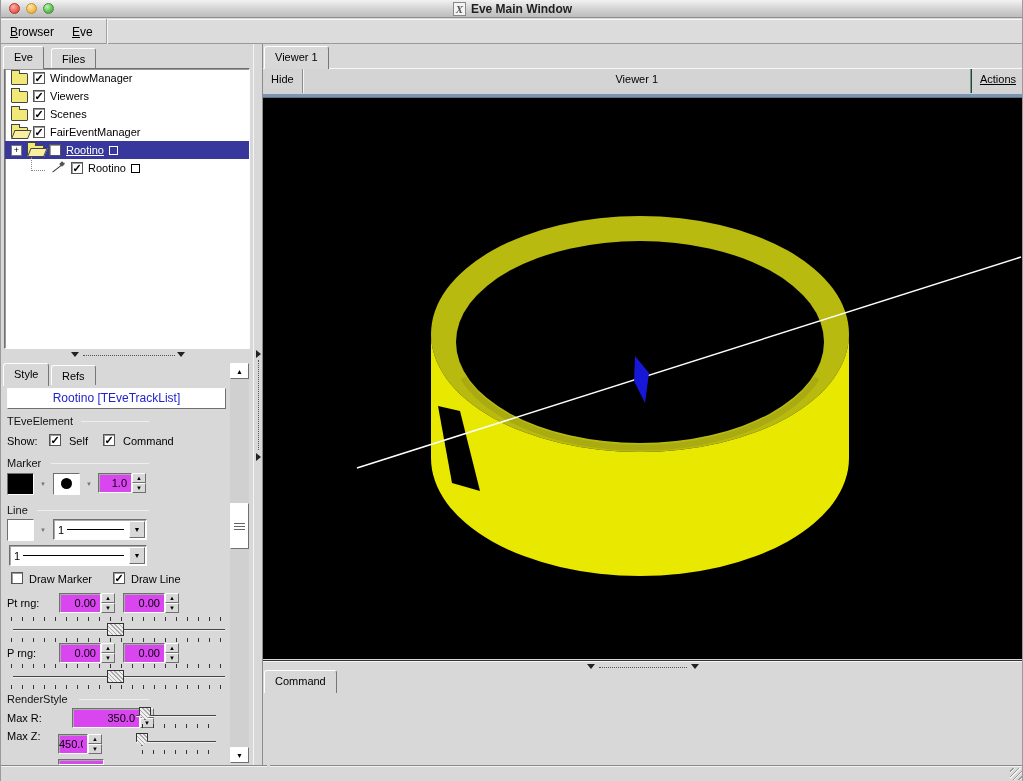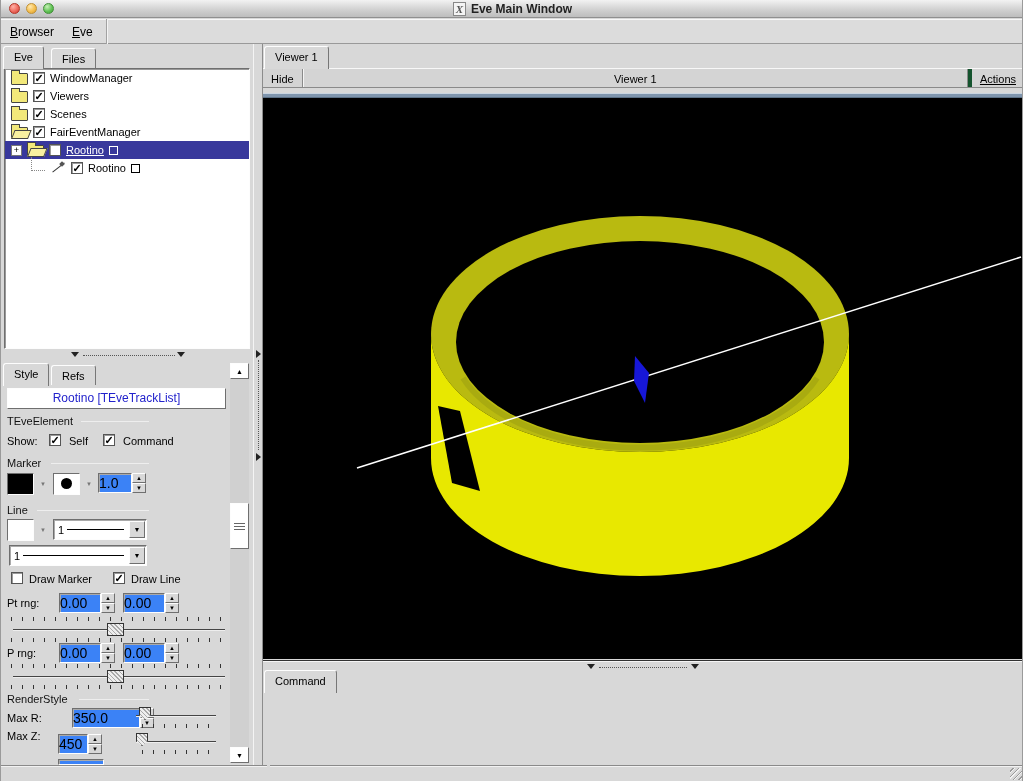--- a/index.html
+++ b/index.html
@@ -35,23 +35,23 @@
   .sunken { border-top:1px solid #6f6f6f; border-left:1px solid #6f6f6f;
             border-bottom:1px solid #fdfdfd; border-right:1px solid #fdfdfd; }
   .tab { position:absolute; height:22px; padding:4px 10px 0 10px; background:#d8d8d8;
          border:1px solid #777; border-bottom:none; border-top-color:#fdfdfd; border-left-color:#fdfdfd;
          border-radius:3px 3px 0 0; font-size:11px; }
   .tab.active { z-index:3; height:23px; background:#d8d8d8; }
   .checkbox { width:12px; height:12px; background:#fff; border:1px solid #555; box-shadow:inset 1px 1px 0 #9a9a9a;
               font-size:11px; line-height:10px; text-align:center; flex:none; }
   .checkbox.checked::after { content:"\2713"; font-weight:bold; }
   .spinner { position:absolute; display:flex; }
-  .spin-field { height:20px; background:#3b82f6; border:1px solid #6f6f6f; border-bottom-color:#fdfdfd; border-right-color:#fdfdfd;
-                box-shadow:inset 1px 1px 0 #aaa; font-family:"Liberation Sans",sans-serif; font-size:14px;
-                text-align:left; padding-right:4px; }
+  .spin-field { height:20px; background:#d946ef; border:1px solid #6f6f6f; border-bottom-color:#fdfdfd; border-right-color:#fdfdfd;
+                box-shadow:inset 1px 1px 0 #aaa; font-family:"Liberation Sans",sans-serif; font-size:11px;
+                text-align:right; padding-right:4px; }
   .spin-btns { width:14px; height:20px; display:flex; flex-direction:column; }
   .spin-up,.spin-dn { flex:1; font-size:6px; line-height:8px; text-align:center; background:#d8d8d8;
     border-top:1px solid #fdfdfd; border-left:1px solid #fdfdfd; border-bottom:1px solid #6f6f6f; border-right:1px solid #6f6f6f; }
   .combo { position:absolute; display:flex; height:21px; background:#fff; border:1px solid #6f6f6f;
            border-bottom-color:#fdfdfd; border-right-color:#fdfdfd; box-shadow:inset 1px 1px 0 #aaa; align-items:center; }
   .combo-text { padding:0 3px 0 4px; font-size:11px; }
   .combo-line { flex:1; height:1px; background:#000; margin-right:4px; }
   .combo-btn { width:16px; height:17px; margin:1px; background:#d8d8d8; font-size:7px; line-height:16px; text-align:center;
     border-top:1px solid #fdfdfd; border-left:1px solid #fdfdfd; border-bottom:1px solid #6f6f6f; border-right:1px solid #6f6f6f; flex:none;}
   .mini-arrow { position:absolute; width:12px; height:14px; font-size:6px; color:#777; text-align:center; line-height:14px; }
@@ -96,21 +96,21 @@
 
   
   .vscroll { position:absolute; left:229px; top:363px; width:19px; height:400px;
              background:repeating-linear-gradient(45deg,#cJcJ 0 1px,#e8e8e8 1px 3px); background:#d0d0d0; }
   .sb-btn { position:absolute; left:0; width:19px; height:16px; font-size:7px; text-align:center; line-height:15px; }
   .sb-thumb { position:absolute; left:0; width:19px; height:46px; display:flex; align-items:center; justify-content:center; }
   .grip { width:11px; height:7px; border-top:1px solid #666; border-bottom:1px solid #666; position:relative; }
   .grip::after { content:""; position:absolute; left:0; top:2px; width:11px; height:1px; background:#666; }
 
   
-  .vheader { position:absolute; left:262px; top:68px; width:761px; height:20px; background:#d4d4d4;
+  .vheader { position:absolute; left:262px; top:68px; width:761px; height:28px; background:#d4d4d4;
              border-top:1px solid #f8f8f8; border-bottom:1px solid #8a8a8a; display:flex; align-items:stretch; }
   .vh-btn { padding:4px 8px; font-size:11px; background:#d4d4d4; }
   .vh-title { flex:1; text-align:center; font-size:11px; padding-top:4px; }
   .focusbar { position:absolute; left:262px; top:93px; width:761px; height:5px;
               background:#7f95ad; border-top:1px solid #c9d4e0; border-bottom:1px solid #5c7186; }
   .glviewer { position:absolute; left:262px; top:98px; width:761px; height:561px; background:#000; }
   .gl-bottom-line { position:absolute; left:262px; top:660px; width:761px; height:2px; background:#f5f5f5; border-top:1px solid #333; }
 
   .cmd-panel { position:absolute; left:262px; top:692px; width:761px; height:73px; }
   .cmd-out { position:absolute; left:1px; top:34px; width:752px; height:37px; background:#fff;
@@ -332,21 +332,21 @@
   <div style="position:absolute; left:252px; top:44px; width:10px; height:721px; background:#d8d8d8; border-left:1px solid #f4f4f4; border-right:1px solid #8c8c8c;">
     <span class="chev-right" style="left:2px; top:306px;"></span>
     <span class="dotline-v" style="left:4px; top:316px; height:90px;"></span>
     <span class="chev-right" style="left:2px; top:409px;"></span>
   </div>
 
   <div class="tab active" style="left:263px; top:46px;">Viewer 1</div>
   <div class="vheader">
     <div class="vh-btn" style="border-right:1px solid #8a8a8a; box-shadow:1px 0 0 #f4f4f4;">Hide</div>
     <div class="vh-title">Viewer 1</div>
-    <div class="vh-btn" style="border-left:4px solid #14532d; box-shadow:-1px 0 0 #8a8a8a;text-decoration:underline;">Actions</div>
+    <div class="vh-btn" style="border-left:1px solid #14532d; box-shadow:-1px 0 0 #8a8a8a;text-decoration:underline;">Actions</div>
   </div>
   <div class="focusbar"></div>
 
   <div class="glviewer">
     <svg width="761" height="561" viewBox="0 0 761 561">
 
       <ellipse cx="377" cy="236" rx="209" ry="118" fill="#b9ba10"></ellipse>
 
       <path d="M 168 236 A 209 118 0 0 0 586 236 L 586 360 A 209 118 0 0 1 168 360 Z" fill="#e8e800"></path>
 

